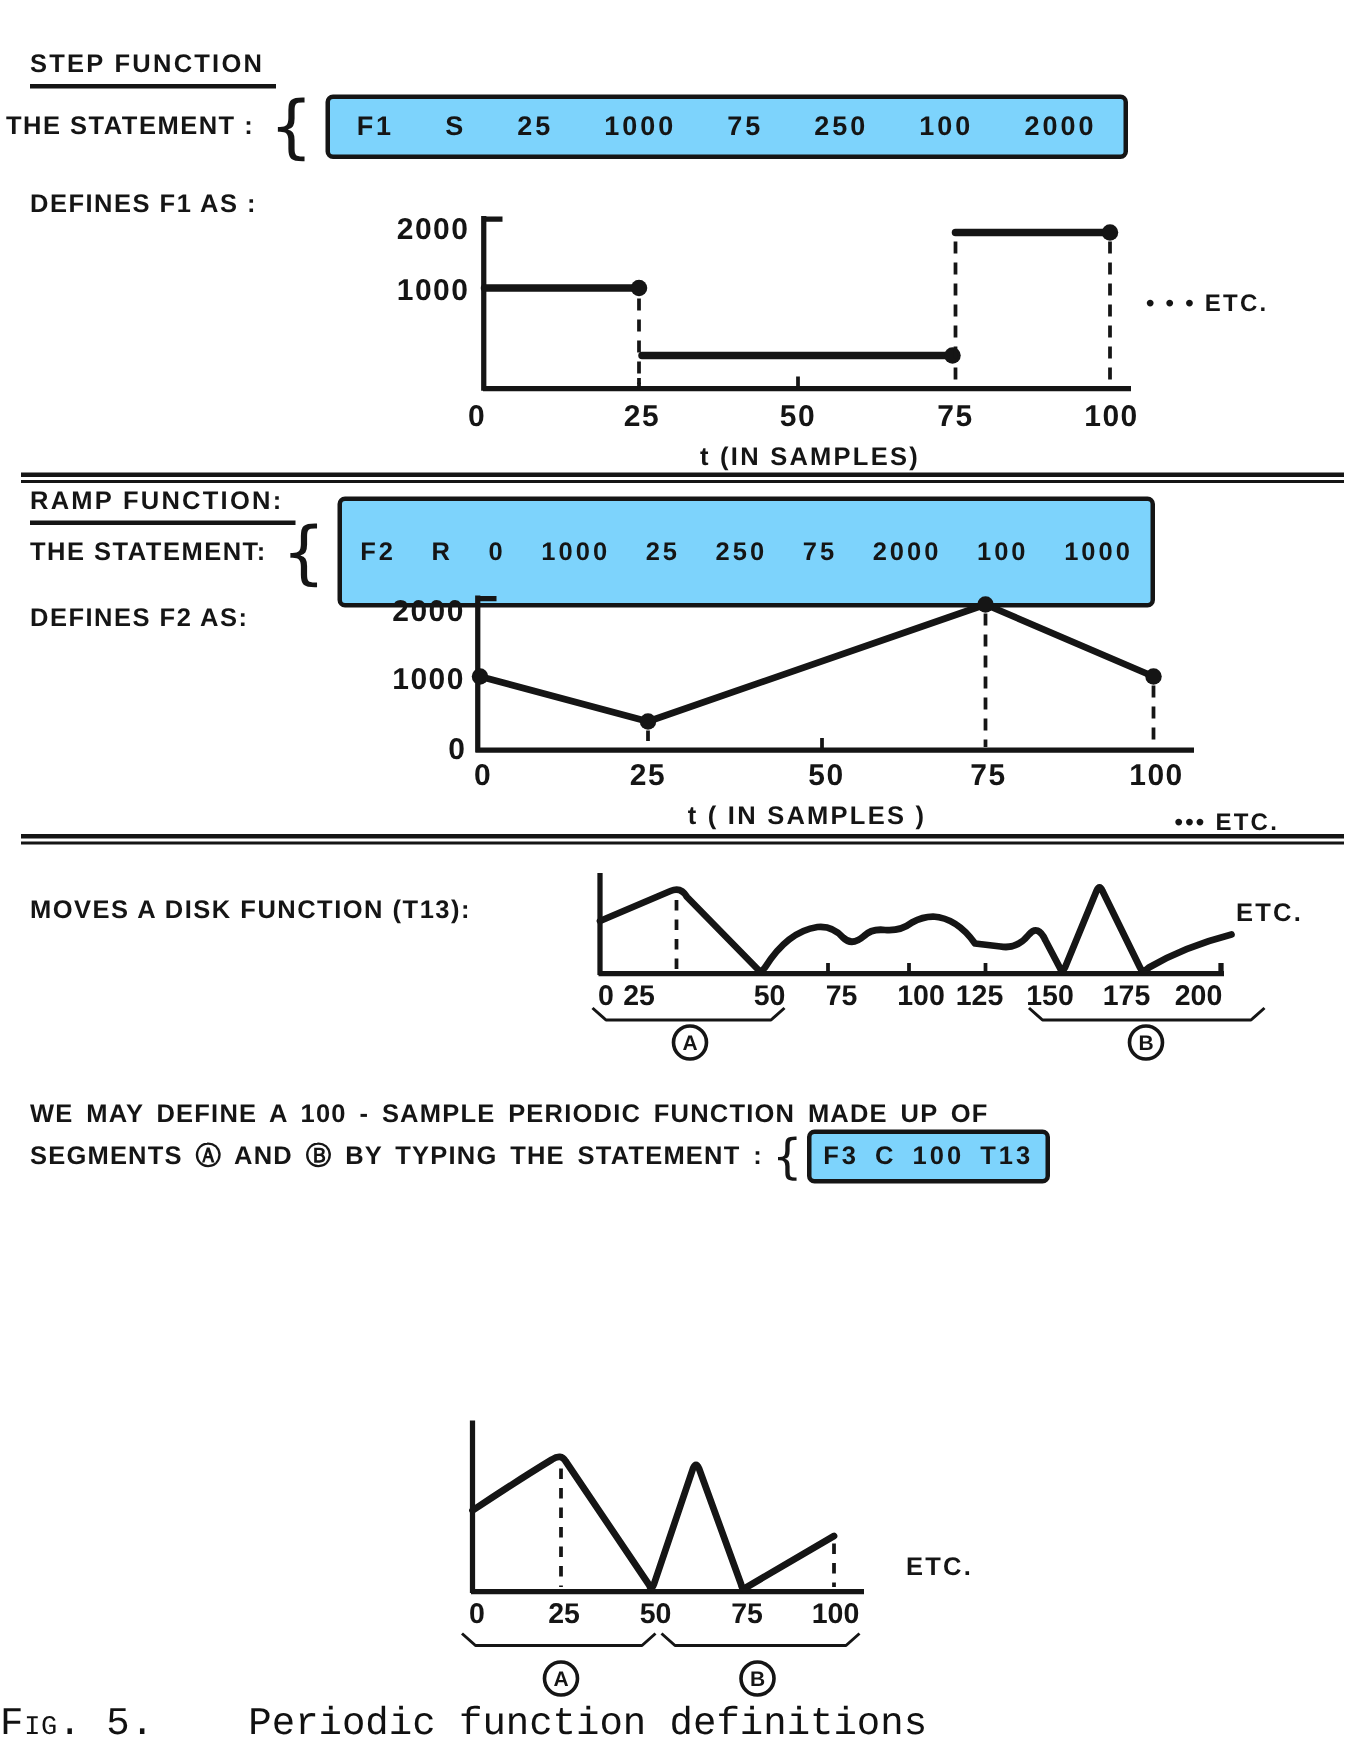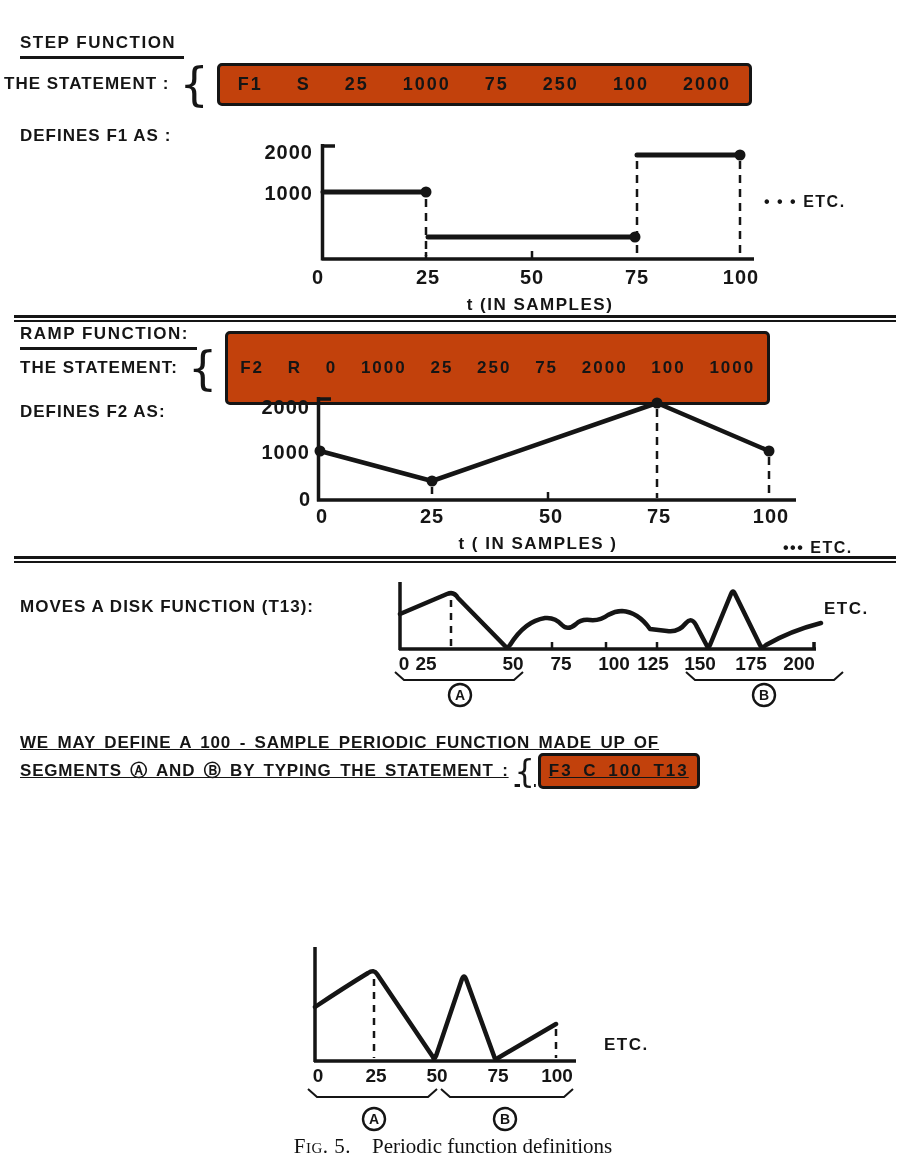--- a/index.html
+++ b/index.html
@@ -9,36 +9,36 @@
     font-weight:bold; overflow:hidden;
   }
   .abs{position:absolute;}
   .hdr{font-size:17px; letter-spacing:1.5px; border-bottom:3px solid #151515;
        padding:0 8px 3px 0; display:inline-block;}
   .lbl{font-size:17px; letter-spacing:1px;}
   .stmt-row{display:flex; align-items:center;}
   .brace{font-size:46px; font-weight:400; line-height:40px; margin:0 8px 0 10px;
          font-family:"DejaVu Sans",sans-serif;}
   .brace.small{font-size:32px; line-height:28px; margin:0 2px 0 6px;}
-  .stmt-box{border:3.5px solid #151515; border-radius:5px; background:#c2410c;
+  .stmt-box{border:3.5px solid #151515; border-radius:5px; background:#7dd3fc;
             white-space:pre; letter-spacing:2px; display:inline-block;}
   .box1{font-size:18px; padding:8px 18px; word-spacing:27px;}
   .box2{font-size:17px; padding:24px 12px; word-spacing:17px;}
   .box3{font-size:17px; padding:2px 8px; word-spacing:4px; border-width:3px;}
   .rule{height:2px; border-top:3.5px solid #151515; border-bottom:2.5px solid #151515;}
-  .para{font-size:17px; letter-spacing:0.8px; word-spacing:3px; line-height:26px;text-decoration:underline;}
+  .para{font-size:17px; letter-spacing:0.8px; word-spacing:3px; line-height:26px;}
   svg text{font-family:"Liberation Sans","DejaVu Sans",sans-serif; font-weight:bold;
            fill:#151515;}
   .tick{font-size:20px; letter-spacing:1px;}
   .tick-s{font-size:19px;}
   .axlab{font-size:17px; letter-spacing:1.5px;}
   .etc{font-size:16px; letter-spacing:1.5px;}
   .circ-letter{font-size:14px; letter-spacing:0;}
-  .caption{width:100%; text-align:center; font-weight:normal;
-           font-family:Liberation Serif, serif; font-size:21px; color:#111;}
+  .caption{width:100%; text-align:left; font-weight:normal;
+           font-family:Liberation Mono, monospace; font-size:26px; color:#111;}
   .caption .fig{font-variant:small-caps; letter-spacing:0.5px;}
 </style>
 </head>
 <body>
 
 <div id="page">
 
   <div class="abs" style="left:20px; top:33px;">
     <span class="hdr">STEP FUNCTION</span>
   </div>

